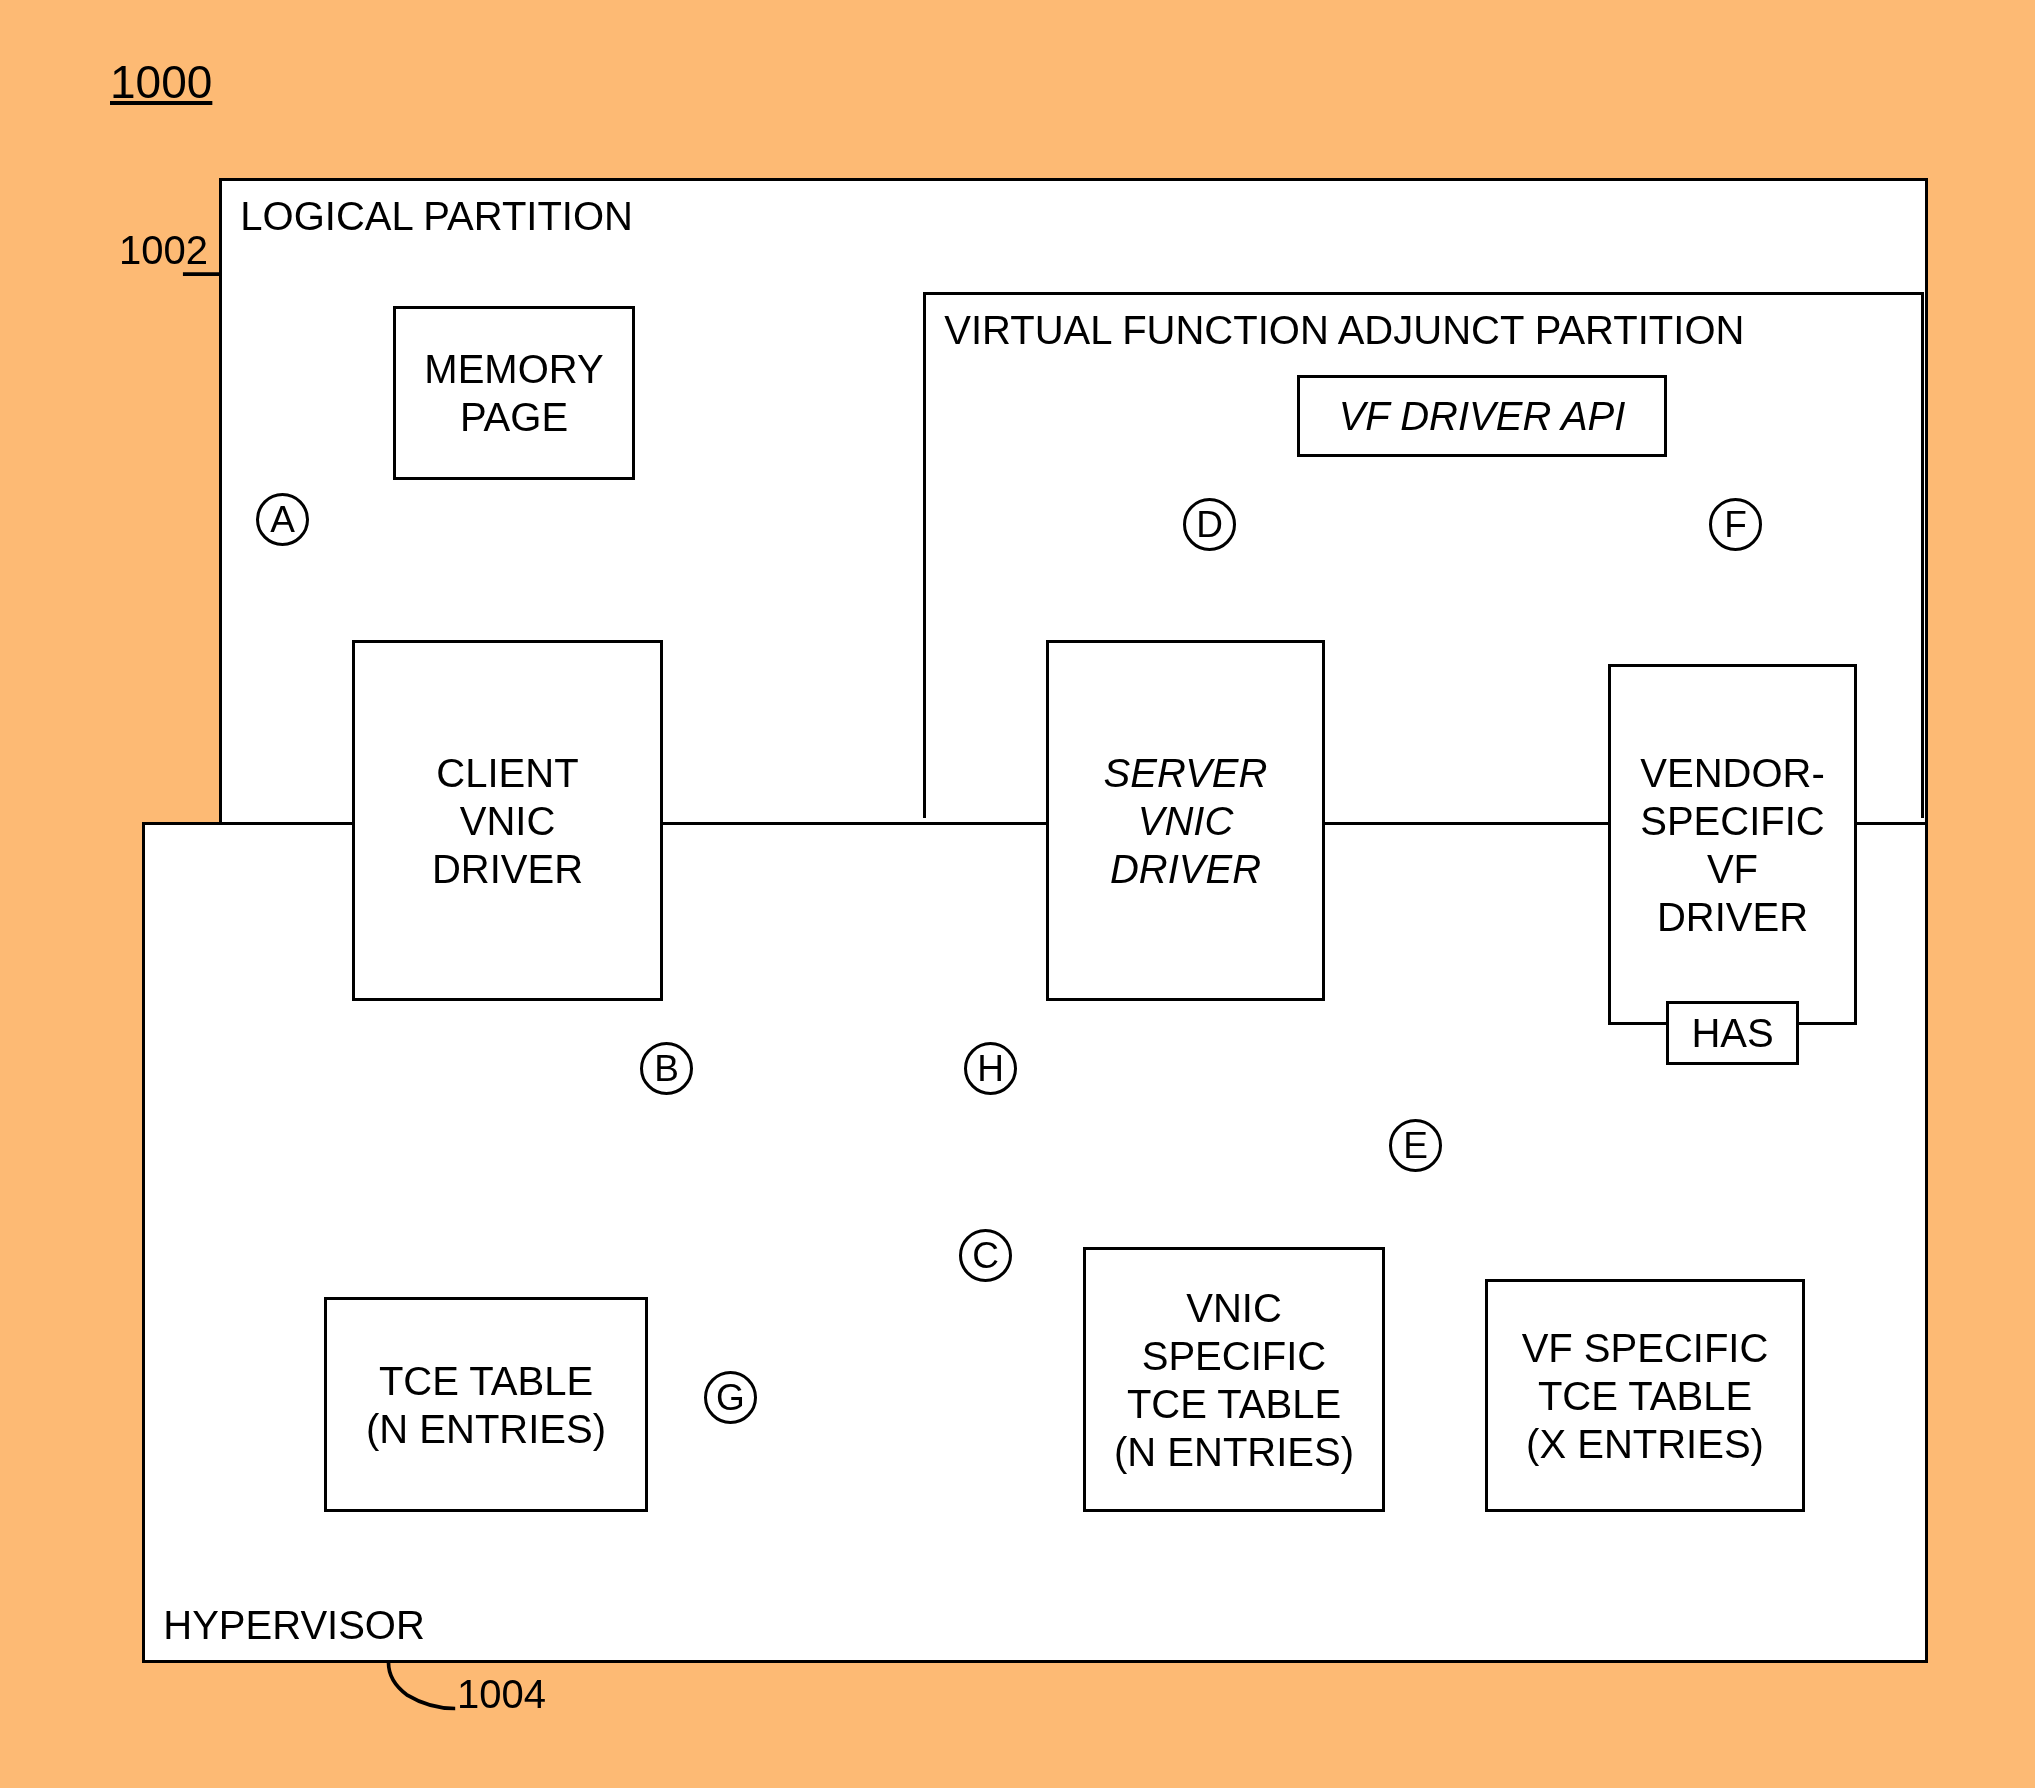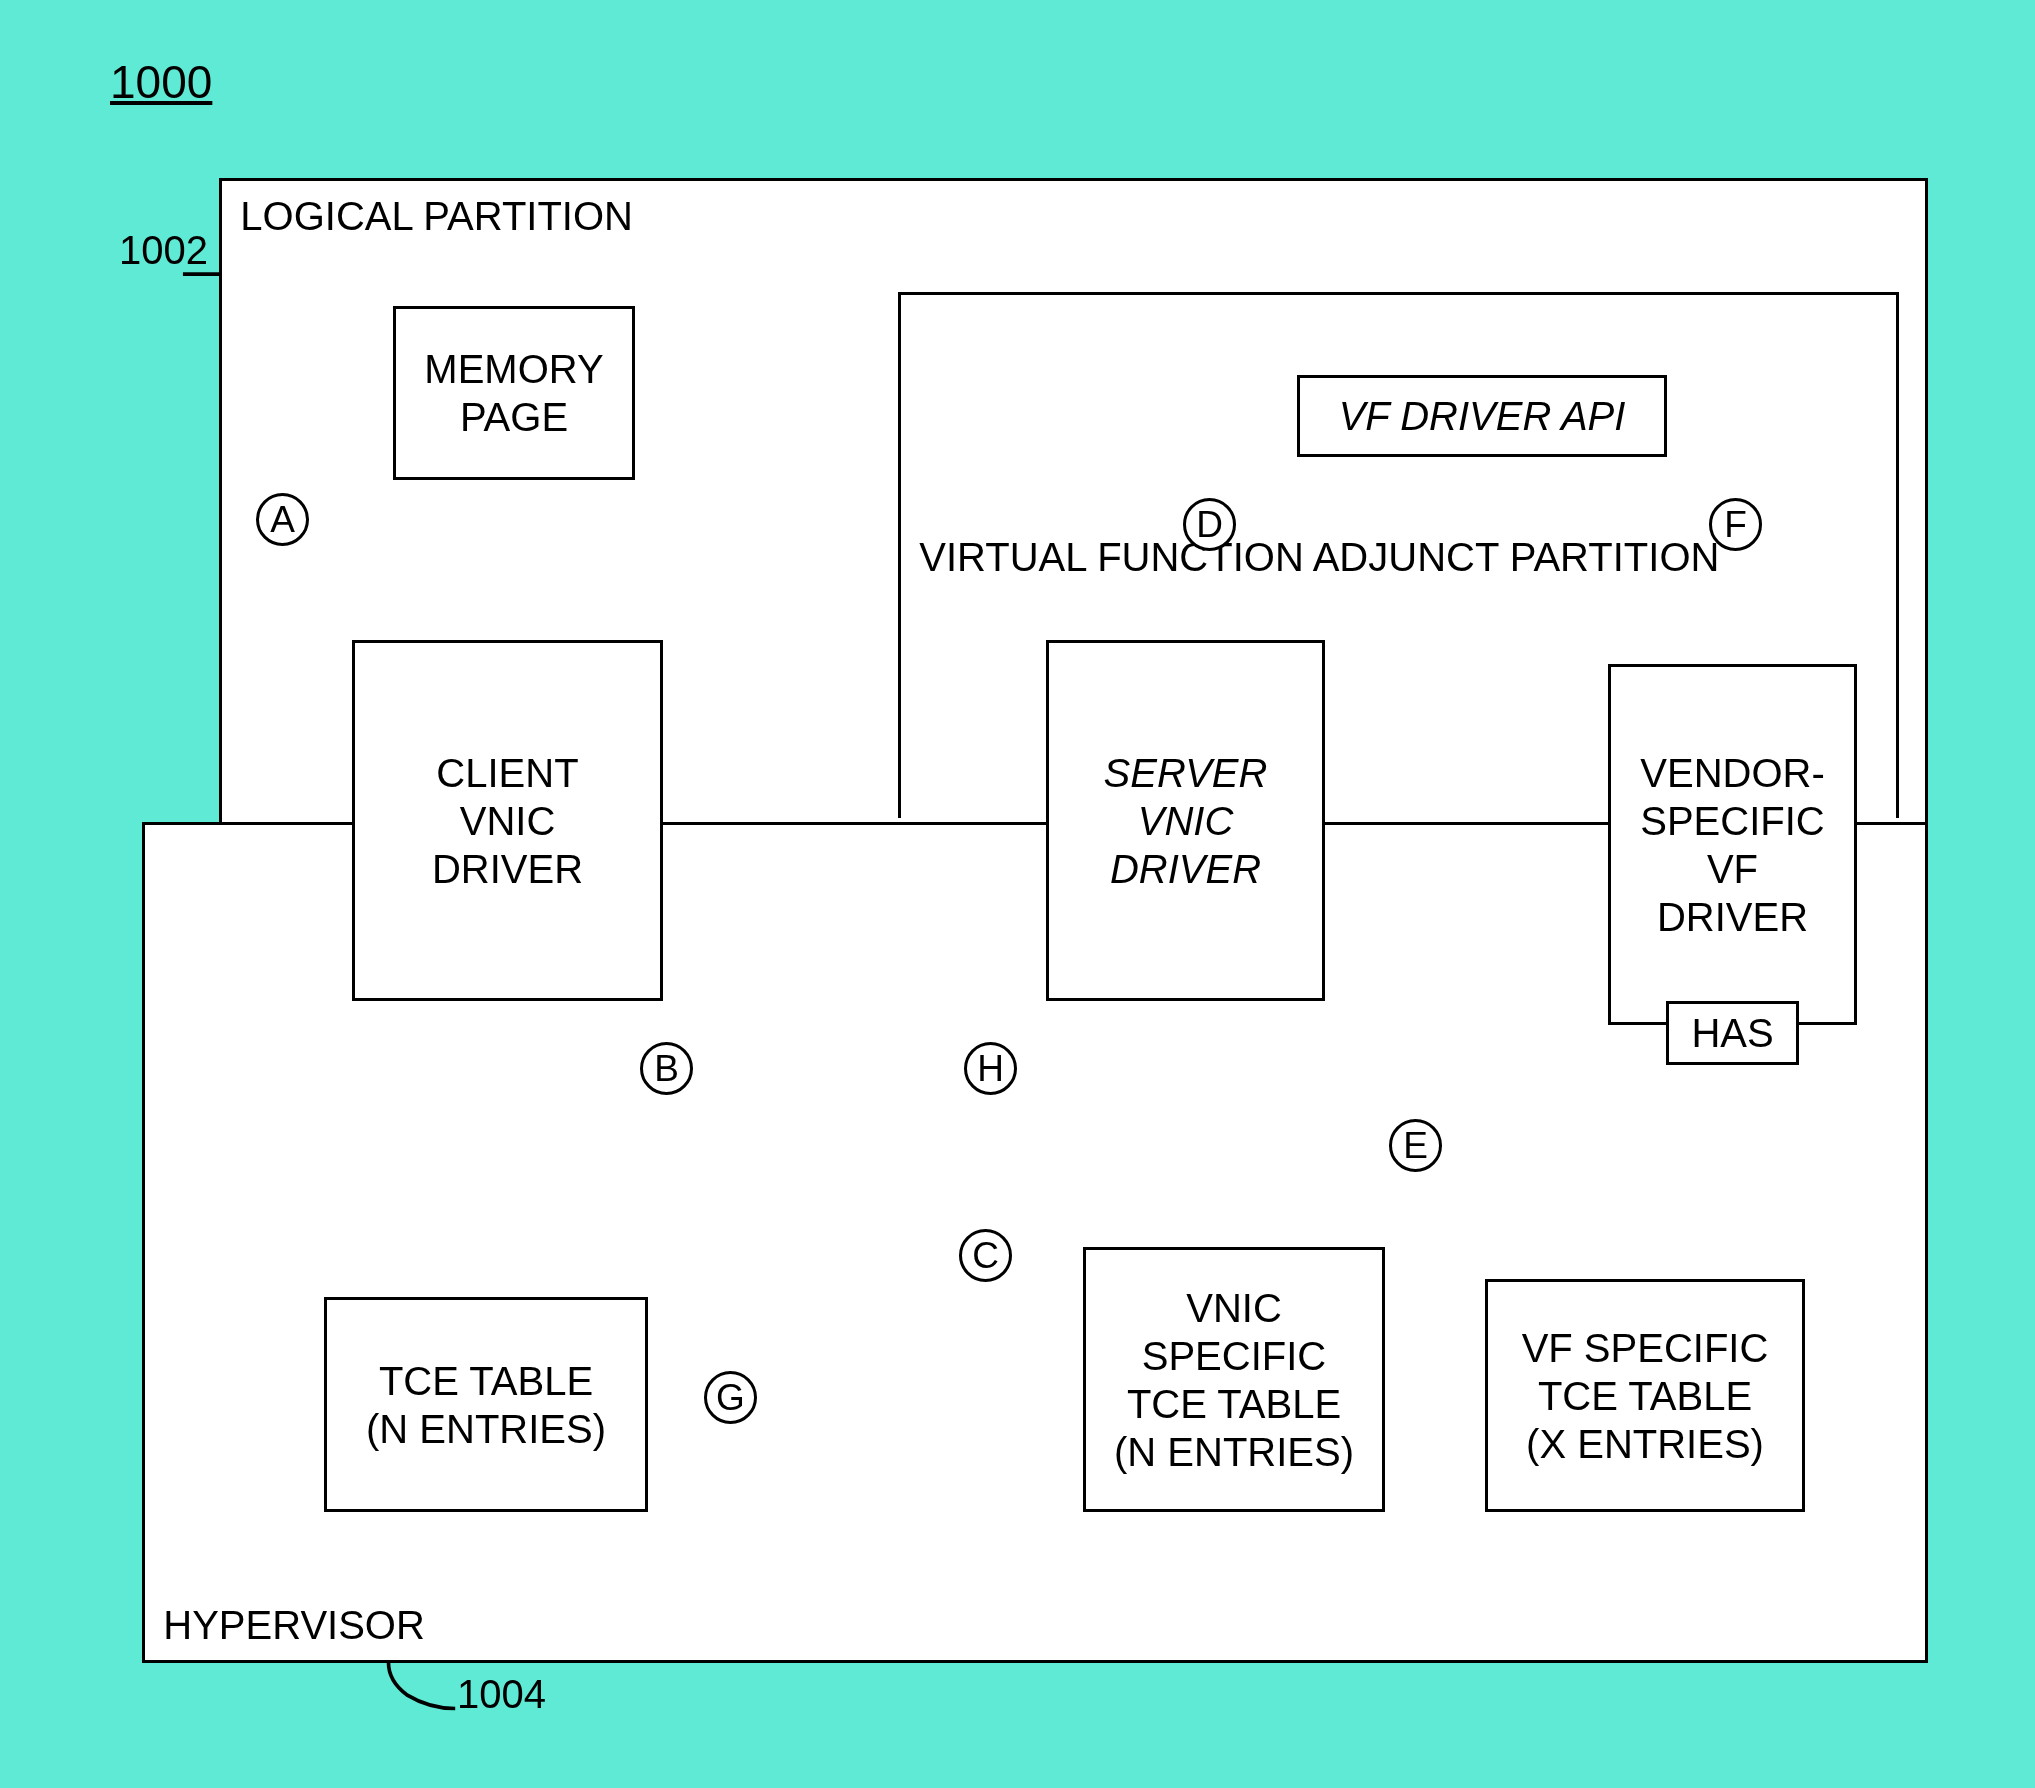--- a/index.html
+++ b/index.html
@@ -6,21 +6,21 @@
   body {
     margin: 0;
     padding: 0;
     background: #fff;
     font-family: Arial, Helvetica, sans-serif;
   }
   .canvas {
     position: relative;
     width: 2036px;
     height: 1788px;
-    background: #5eead4;
+    background: #fdba74;
   }
   .box {
     position: absolute;
     border: 3.7px solid #000;
     background: #fff;
     display: flex;
     align-items: center;
     justify-content: center;
     text-align: center;
     font-size: 40px;
@@ -76,21 +76,21 @@
   <div class="box inner-label-tl" style="left:219px; top:178px; width:1709px; height:676px; z-index:1;">
     <span>LOGICAL PARTITION</span>
   </div>
   <div class="figref" style="left:119px; top:228px;">1002</div>
 
   <div class="box inner-label-bl" style="left:142px; top:822px; width:1786px; height:841px; z-index:1;">
     <span>HYPERVISOR</span>
   </div>
   <div class="figref" style="left:457px; top:1672px;">1004</div>
 
-  <div class="box inner-label-tl" style="left:898px; top:292px; width:1001px; height:526px; z-index:2; border-bottom:none;align-items:center;">
+  <div class="box inner-label-tl" style="left:923px; top:292px; width:1001px; height:526px; z-index:2; border-bottom:none;">
     <span style="white-space:nowrap;">VIRTUAL FUNCTION ADJUNCT PARTITION</span>
   </div>
   <div class="figref" style="left:804px; top:247px;">1006</div>
 
   <div class="box" style="left:393px; top:306px; width:242px; height:174px; z-index:5; white-space:pre-line;">MEMORY
 PAGE</div>
   <div class="figref" style="left:359px; top:247px;">1022</div>
 
   <div class="box" style="left:352px; top:640px; width:311px; height:361px; z-index:5; white-space:pre-line;">CLIENT
 VNIC

